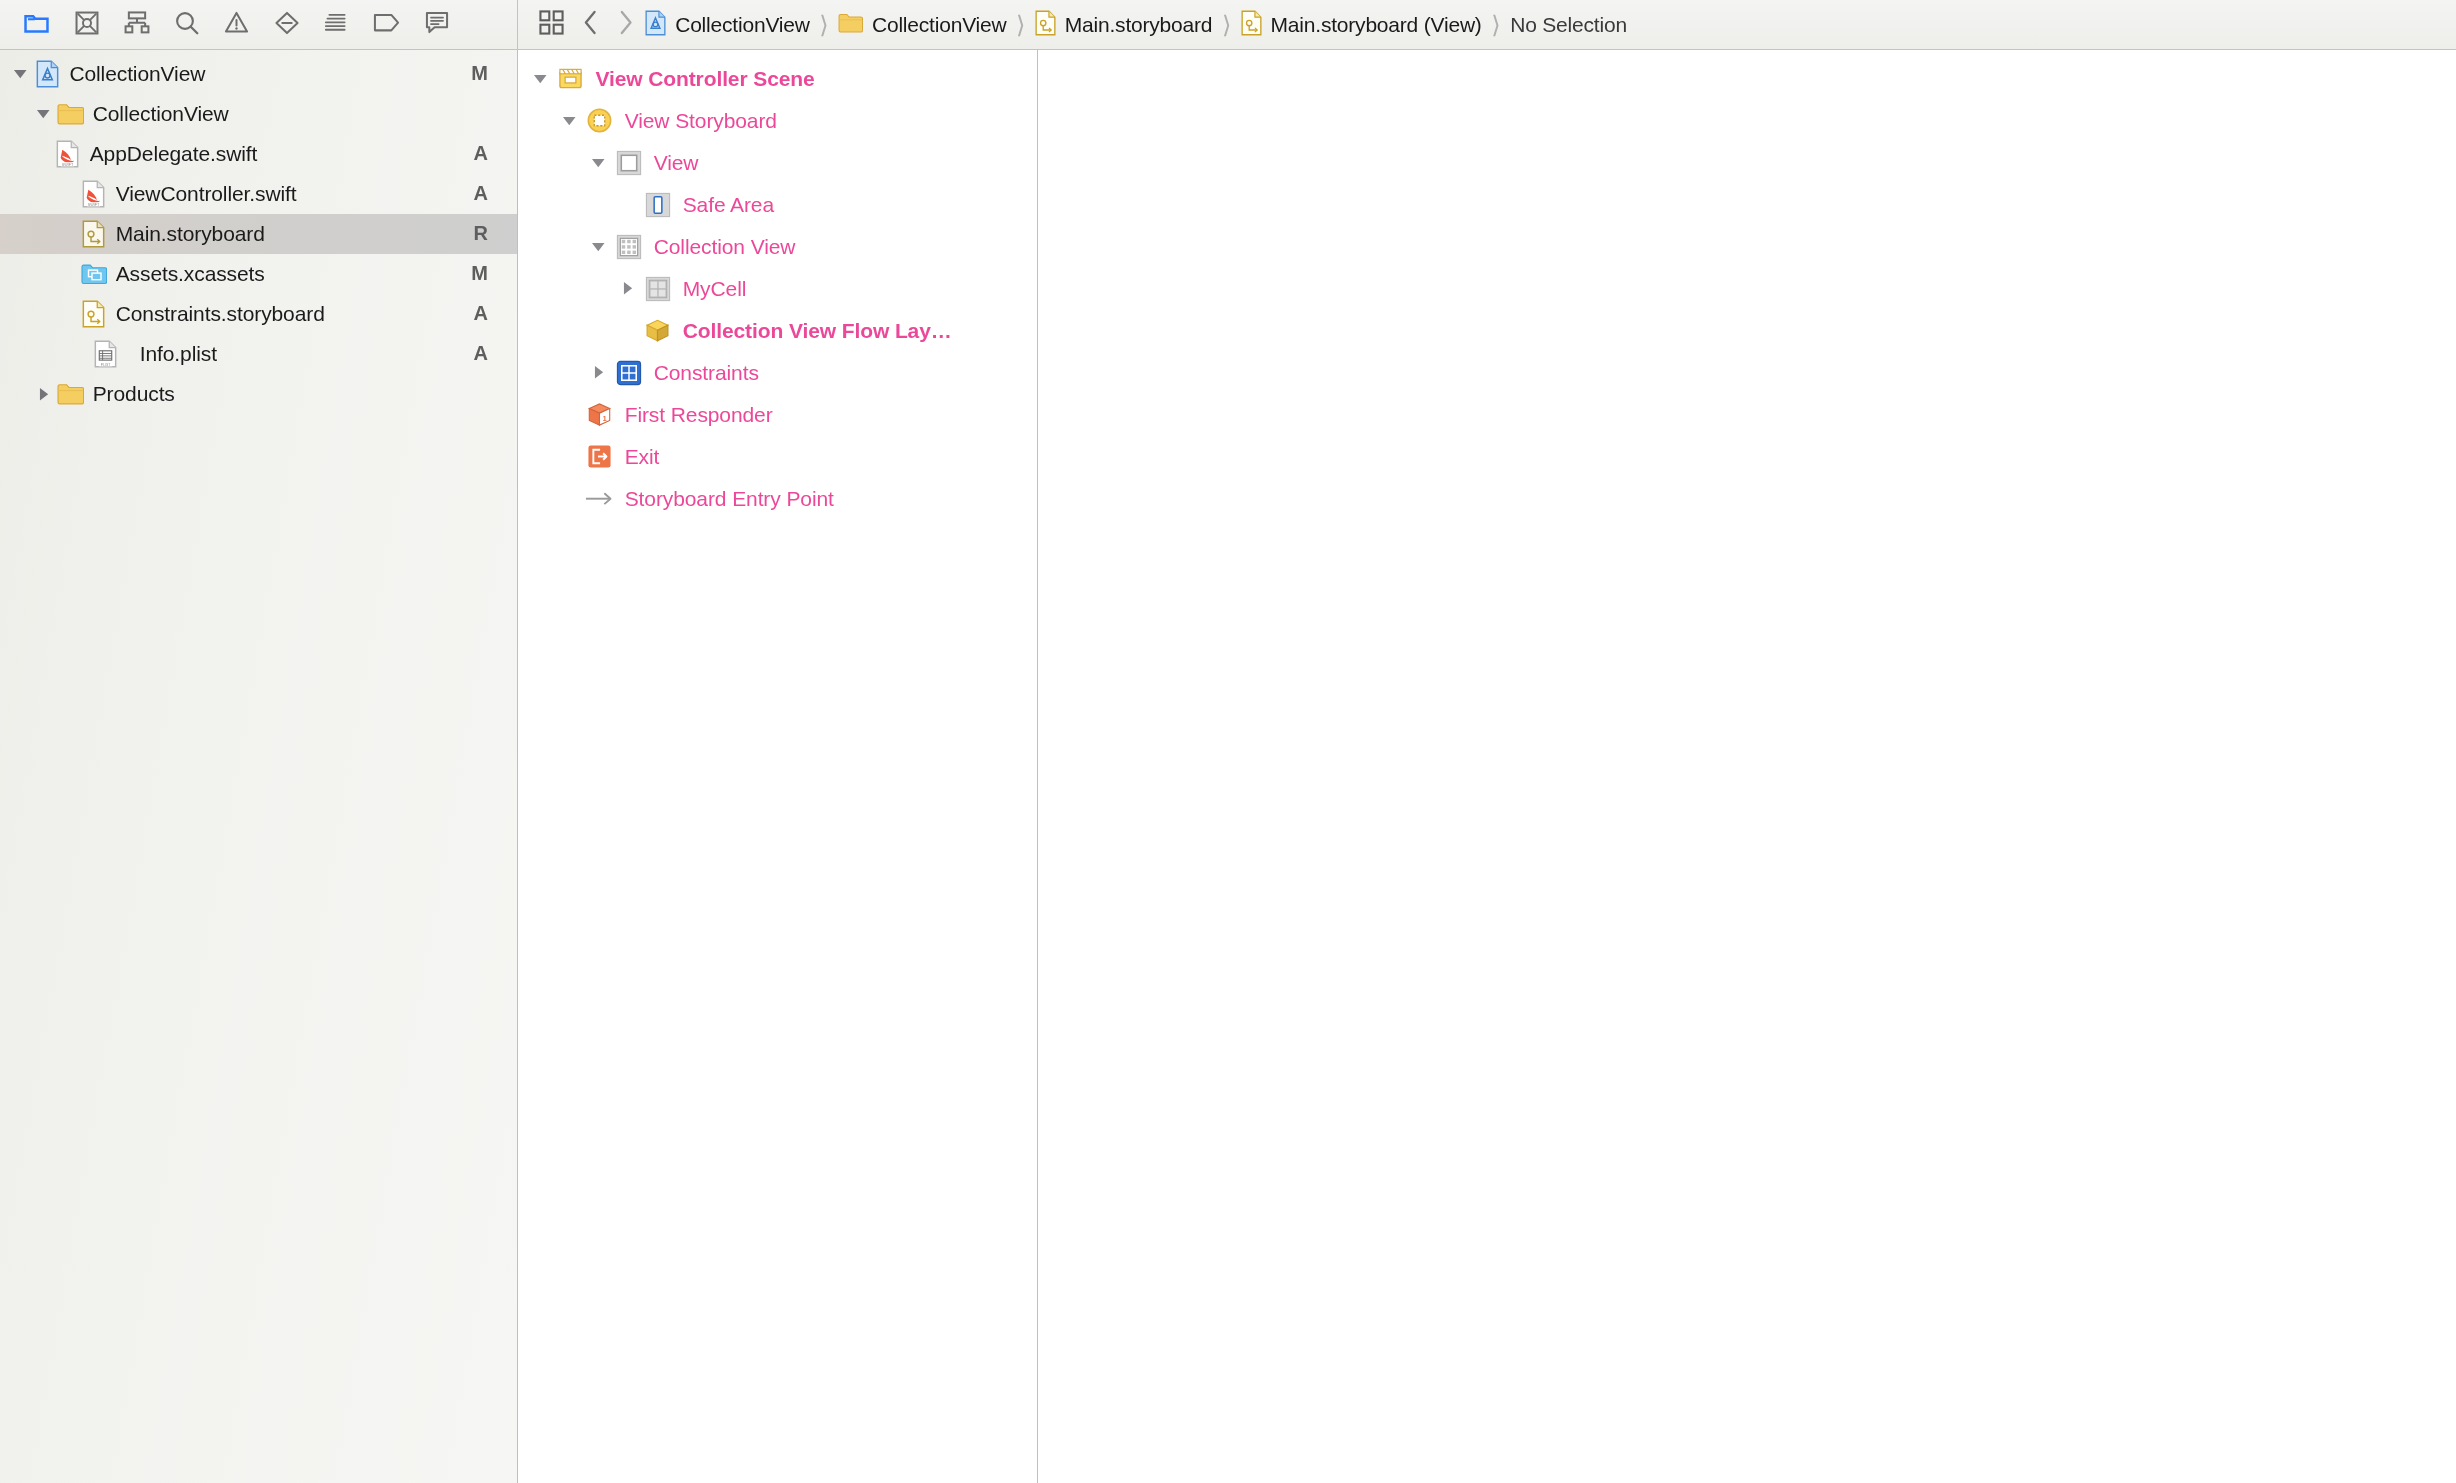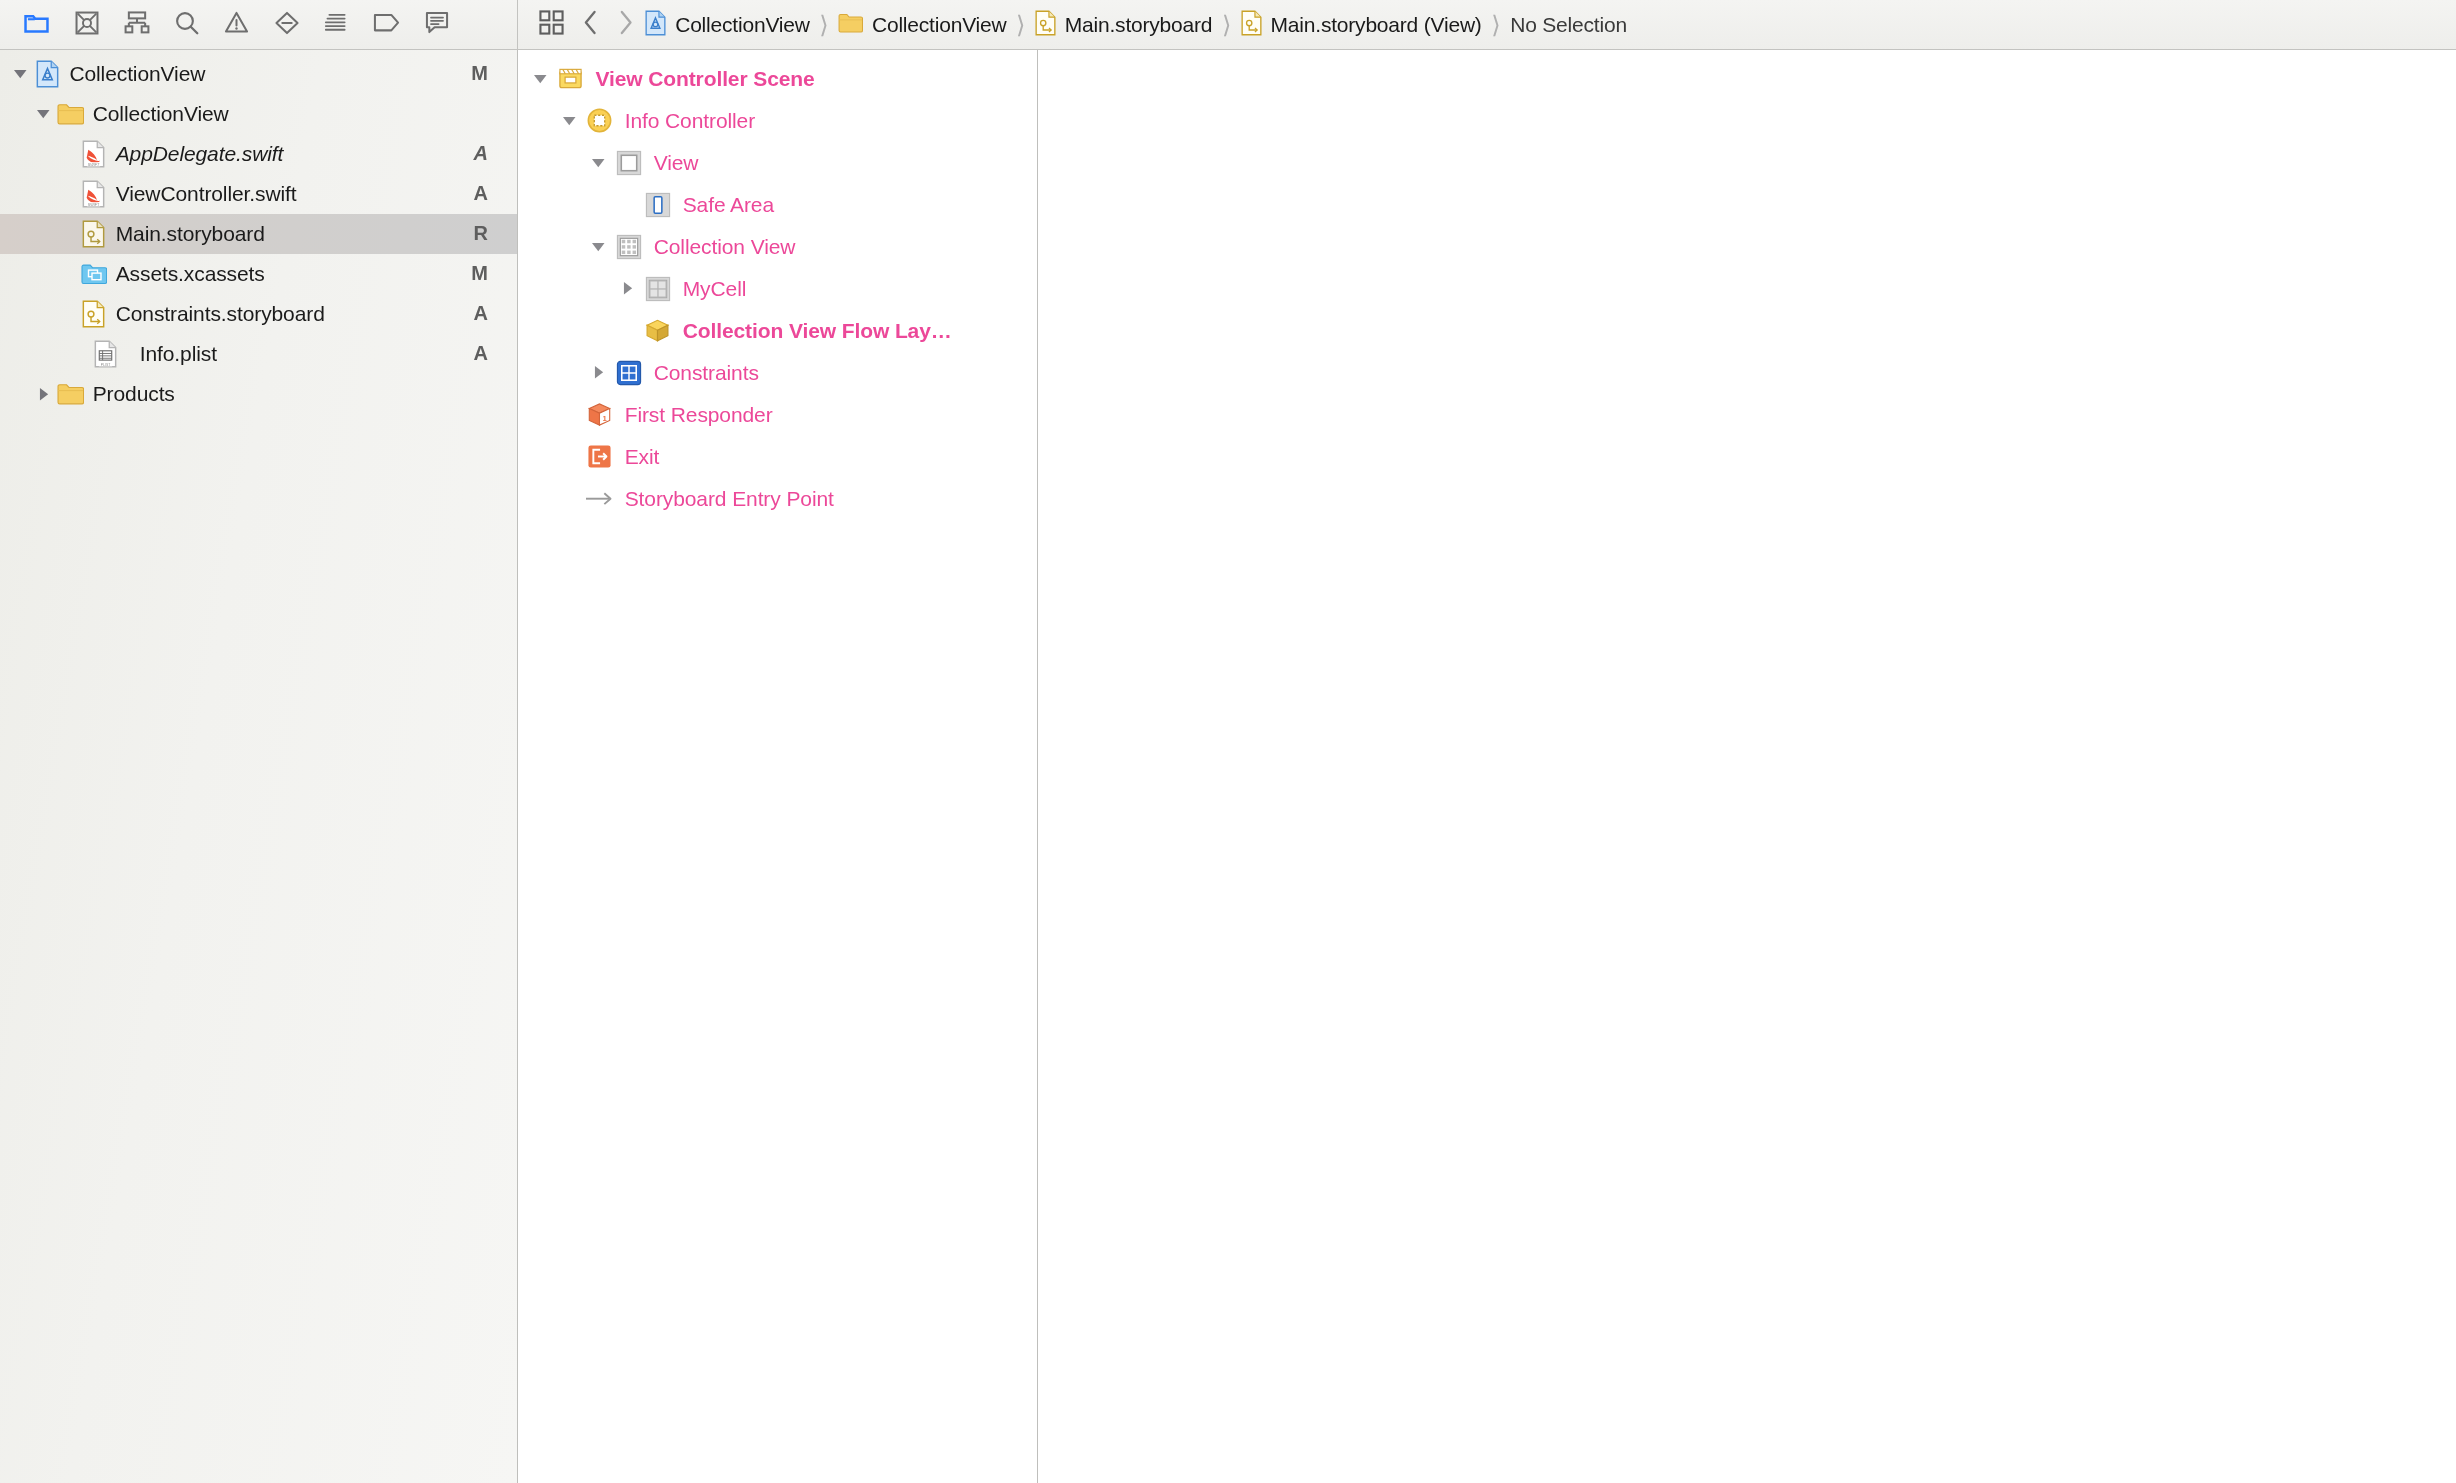--- a/index.html
+++ b/index.html
@@ -308,21 +308,21 @@
         <span class="fic" data-interactable="false">
           <svg width="27" height="22" viewBox="0 0 26 21">
             <path d="M1 3.2 a1.6 1.6 0 0 1 1.6-1.6 h6.6 l2.3 2.6 h12.5 a1.6 1.6 0 0 1 1.6 1.6 v12.6 a1.6 1.6 0 0 1-1.6 1.6 h-21.4 a1.6 1.6 0 0 1-1.6-1.6 z" fill="#F5CE62" stroke="#D9A93A" stroke-width="1.1"></path>
             <path d="M1 7.2 h24" stroke="#E8BE52" stroke-width="1"></path>
           </svg>
         </span>
         <span class="fname" data-interactable="false">CollectionView</span>
         <span class="fstat" data-interactable="false"></span>
       </div>
 
-      <div class="frow" data-interactable="true" style="padding-left:54px;font-style:italic;">
+      <div class="frow" data-interactable="true" style="padding-left:28px;">
         <span class="twist empty" data-interactable="false"></span>
         <span class="fic" data-interactable="false">
           <svg width="23" height="28" viewBox="0 0 22 27">
             <path d="M1.2 1.2 h13.4 l6.2 6.2 v18.4 h-19.6 z" fill="#FFFFFF" stroke="#B4B4B4" stroke-width="1.4"></path>
             <path d="M14.6 1.2 v6.2 h6.2" fill="#E6E6E6" stroke="#B4B4B4" stroke-width="1.2"></path>
             <path d="M6 9.5 c4.6 2.4 7.4 6.4 8.4 9.8 c-3.2-2.2-6.4-3.6-9-4 c3 3.2 7.4 5 10.2 5 c1 0 1.6-.2 1.6-.2 c-.6 1.4-2.4 2.2-4.6 2.2 c-3.4 0-6.6-2.2-8.2-5.2 z" fill="#F05138"></path>
             <rect x="4.6" y="21.4" width="12.8" height="4" fill="#FFFFFF"></rect>
             <text x="11" y="24.8" font-size="3.6" text-anchor="middle" fill="#8A8A8A" font-family="sans-serif">SWIFT</text>
           </svg>
         </span>
@@ -455,21 +455,21 @@
           <svg width="14.5" height="11.6" viewBox="0 0 15 12">
               <path d="M1 2 L14 2 L7.5 10.5 Z" fill="#8A8A8E"></path>
             </svg>
         </span>
         <span class="oic" data-interactable="false">
           <svg width="27" height="27" viewBox="0 0 28 28">
             <circle cx="14" cy="14" r="11.6" fill="#FAD055" stroke="#E2B43A" stroke-width="1.6"></circle>
             <rect x="8.6" y="8.6" width="10.8" height="10.8" fill="#FFFFFF" stroke="#C49A2E" stroke-width="1.4" stroke-dasharray="2.2 1.8"></rect>
           </svg>
         </span>
-        <span class="oname" data-interactable="false">Info Controller</span>
+        <span class="oname" data-interactable="false">View Storyboard</span>
       </div>
 
       <div class="orow" data-interactable="true" style="padding-left:66px;align-items:center;">
         <span class="otwist" data-interactable="true">
           <svg width="14.5" height="11.6" viewBox="0 0 15 12">
               <path d="M1 2 L14 2 L7.5 10.5 Z" fill="#8A8A8E"></path>
             </svg>
         </span>
         <span class="oic" data-interactable="false">
           <svg width="26" height="26" viewBox="0 0 27 27">

